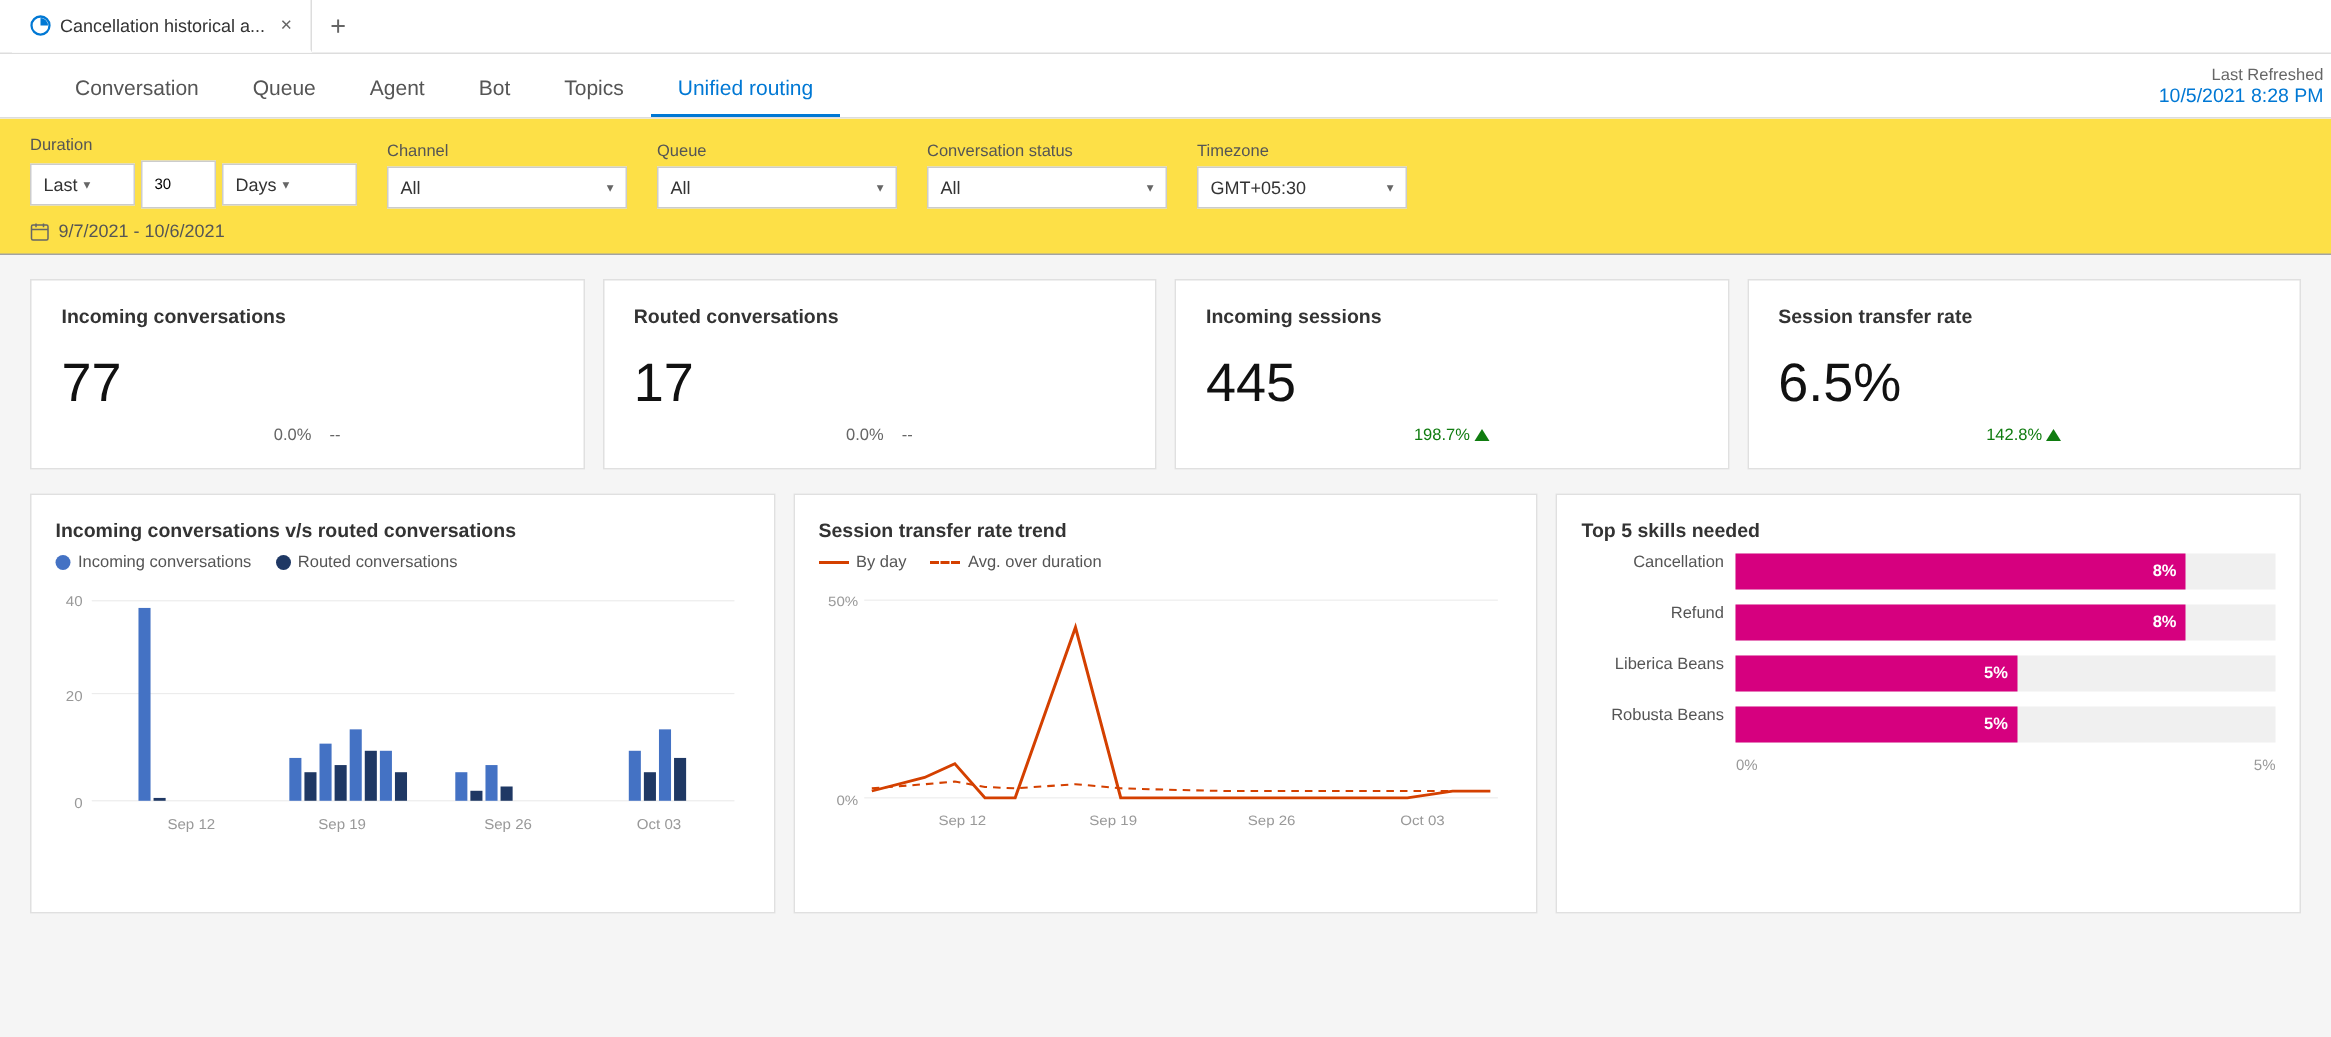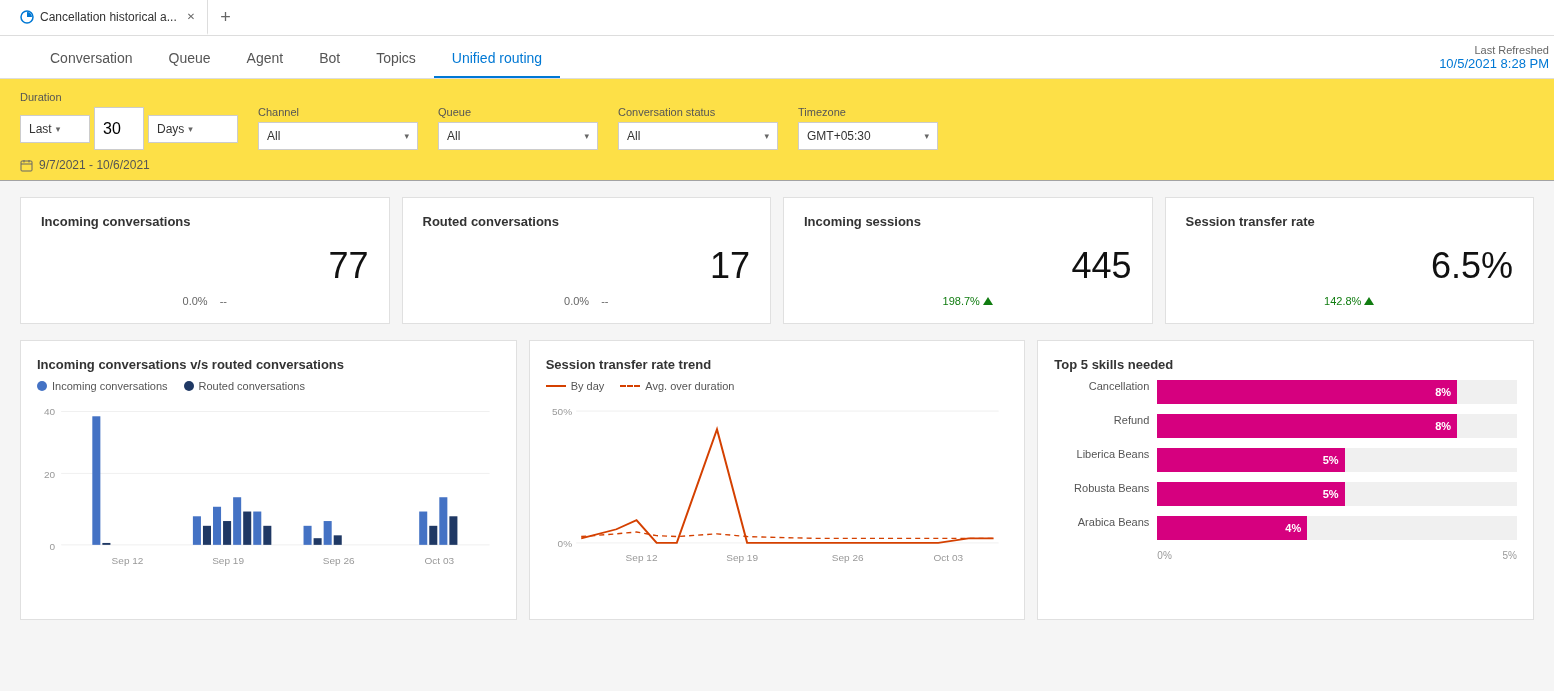--- a/index.html
+++ b/index.html
@@ -118,23 +118,23 @@
       gap: 4px;
       min-width: 70px;
       height: 28px;
     }
     .filter-select-wide {
       min-width: 160px;
     }
     .filter-input {
       border: 1px solid #ccc;
       padding: 4px 8px;
-      font-size: 16px;
+      font-size: 10px;
       width: 50px;
-      height: 43px;
+      height: 32px;
     }
     .date-range {
       font-size: 12px;
       color: #555;
       margin-top: 8px;
       display: flex;
       align-items: center;
       gap: 6px;
     }
     .chevron { font-size: 9px; color: #666; }
@@ -161,21 +161,21 @@
     .kpi-title {
       font-size: 13px;
       font-weight: 600;
       color: #333;
       margin-bottom: 16px;
     }
     .kpi-value {
       font-size: 36px;
       font-weight: 300;
       color: #111;
-      text-align: right;
+      text-align: left;
       margin-bottom: 8px;
     }
     .kpi-footer {
       display: flex;
       justify-content: center;
       gap: 12px;
       font-size: 11px;
       color: #666;
     }
     .kpi-trend {
@@ -565,28 +565,20 @@
       </div>
     </div>
           <div class="hbar-row">
       <div class="hbar-label">Robusta Beans</div>
       <div class="hbar-track">
         <div class="hbar-fill" style="width:52.083333333333336%">
           <span class="hbar-pct">5%</span>
         </div>
       </div>
     </div>
-          <div class="hbar-row">
-      <div class="hbar-label">Arabica Beans</div>
-      <div class="hbar-track">
-        <div class="hbar-fill" style="width:41.66666666666667%">
-          <span class="hbar-pct">4%</span>
-        </div>
-      </div>
-    </div>
         </div>
       <div class="hbar-axis">
         <span>0%</span>
         <span>5%</span>
       </div>
     </div>
 
   </div>
 </div>
 

